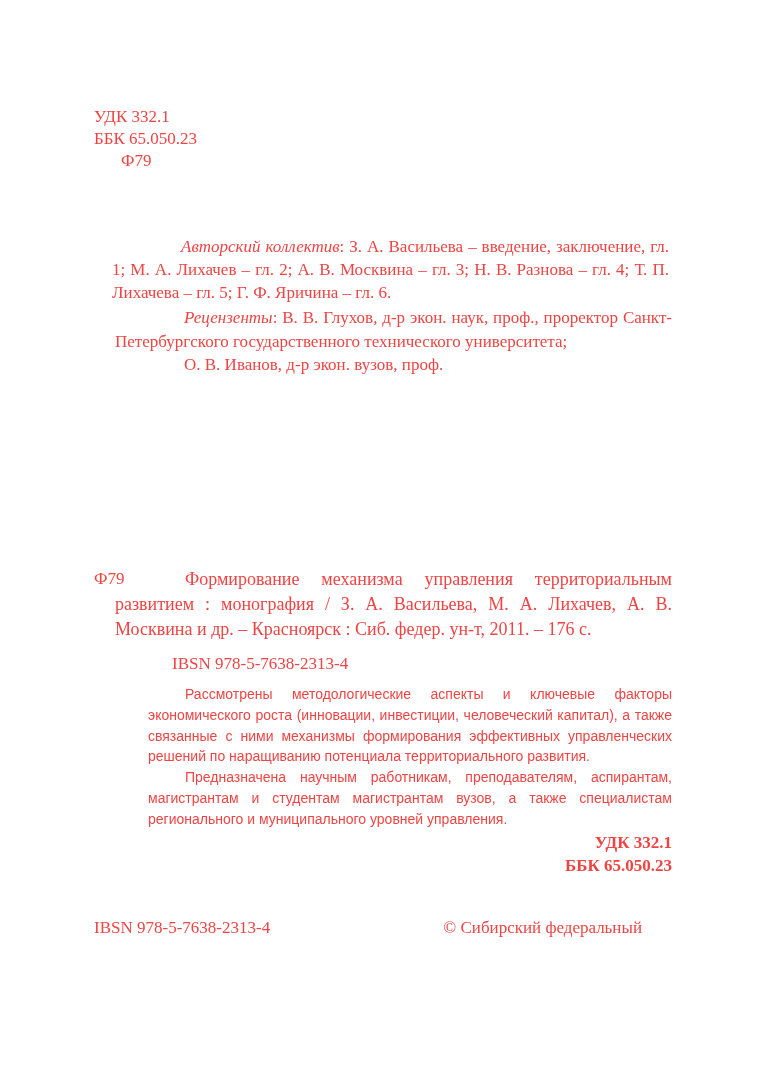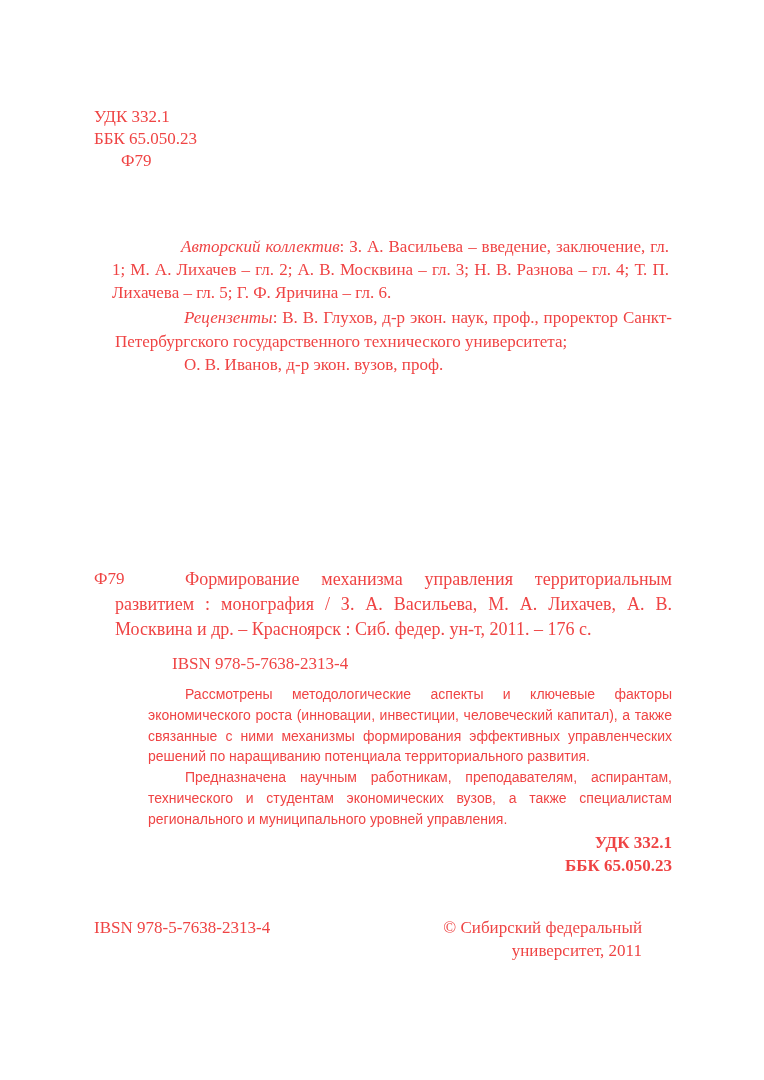--- a/index.html
+++ b/index.html
@@ -129,29 +129,28 @@
   </div>
 
   <div class="catalog">
     <span class="cat-code">Ф79</span>
     <p class="cat-text">Формирование механизма управления территориальным развитием : монография / З. А. Васильева, М. А. Лихачев, А. В. Москвина и др. – Красноярск : Сиб. федер. ун-т, 2011. – 176 с.</p>
     <div class="cat-isbn">IBSN 978-5-7638-2313-4</div>
   </div>
 
   <div class="annotation">
     <p>Рассмотрены методологические аспекты и ключевые факторы экономического роста (инновации, инвестиции, человеческий капитал), а также связанные с ними механизмы формирования эффективных управленческих решений по наращиванию потенциала территориального развития.</p>
-    <p>Предназначена научным работникам, преподавателям, аспирантам, технического и студентам экономических вузов, а также специалистам регионального и муниципального уровней управления.</p>
+    <p>Предназначена научным работникам, преподавателям, аспирантам, магистрантам и студентам магистрантам вузов, а также специалистам регионального и муниципального уровней управления.</p>
   </div>
 
   <div class="footer-codes">
     <div>УДК 332.1</div>
     <div>ББК 65.050.23</div>
   </div>
 
   <div class="footer-row">
     <div>IBSN 978-5-7638-2313-4</div>
     <div class="copyright">
       <div>© Сибирский федеральный</div>
-      <div>университет, 2011</div>
     </div>
   </div>
 
 </div>
 
 </body></html>

